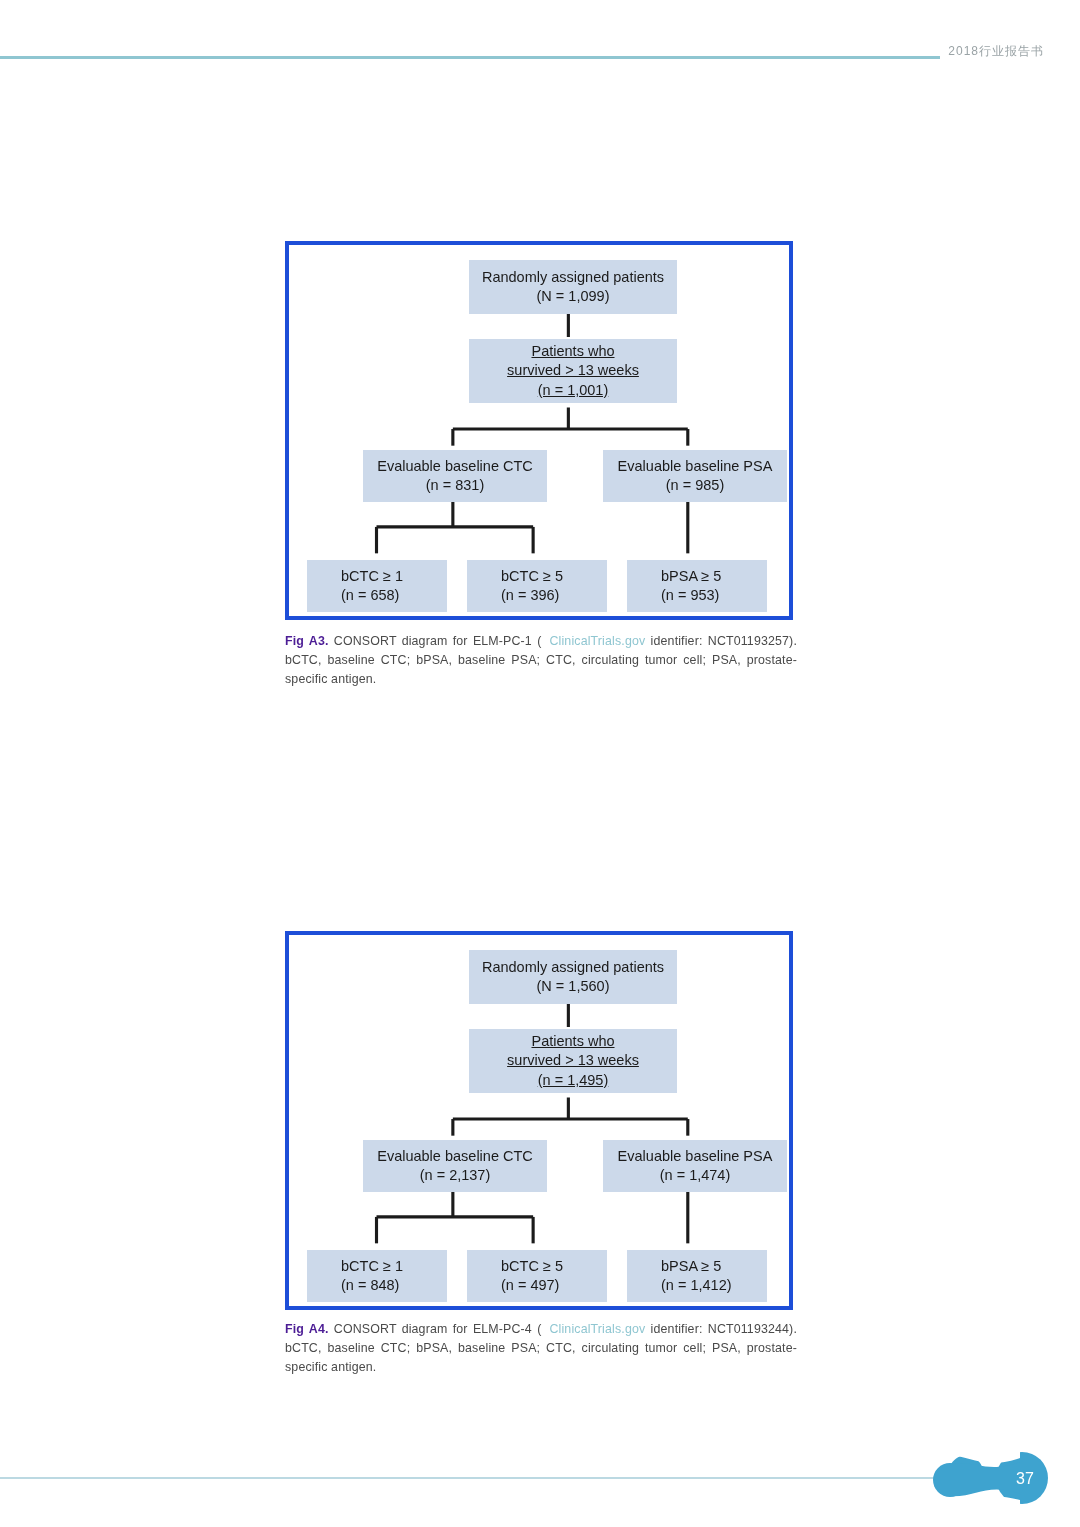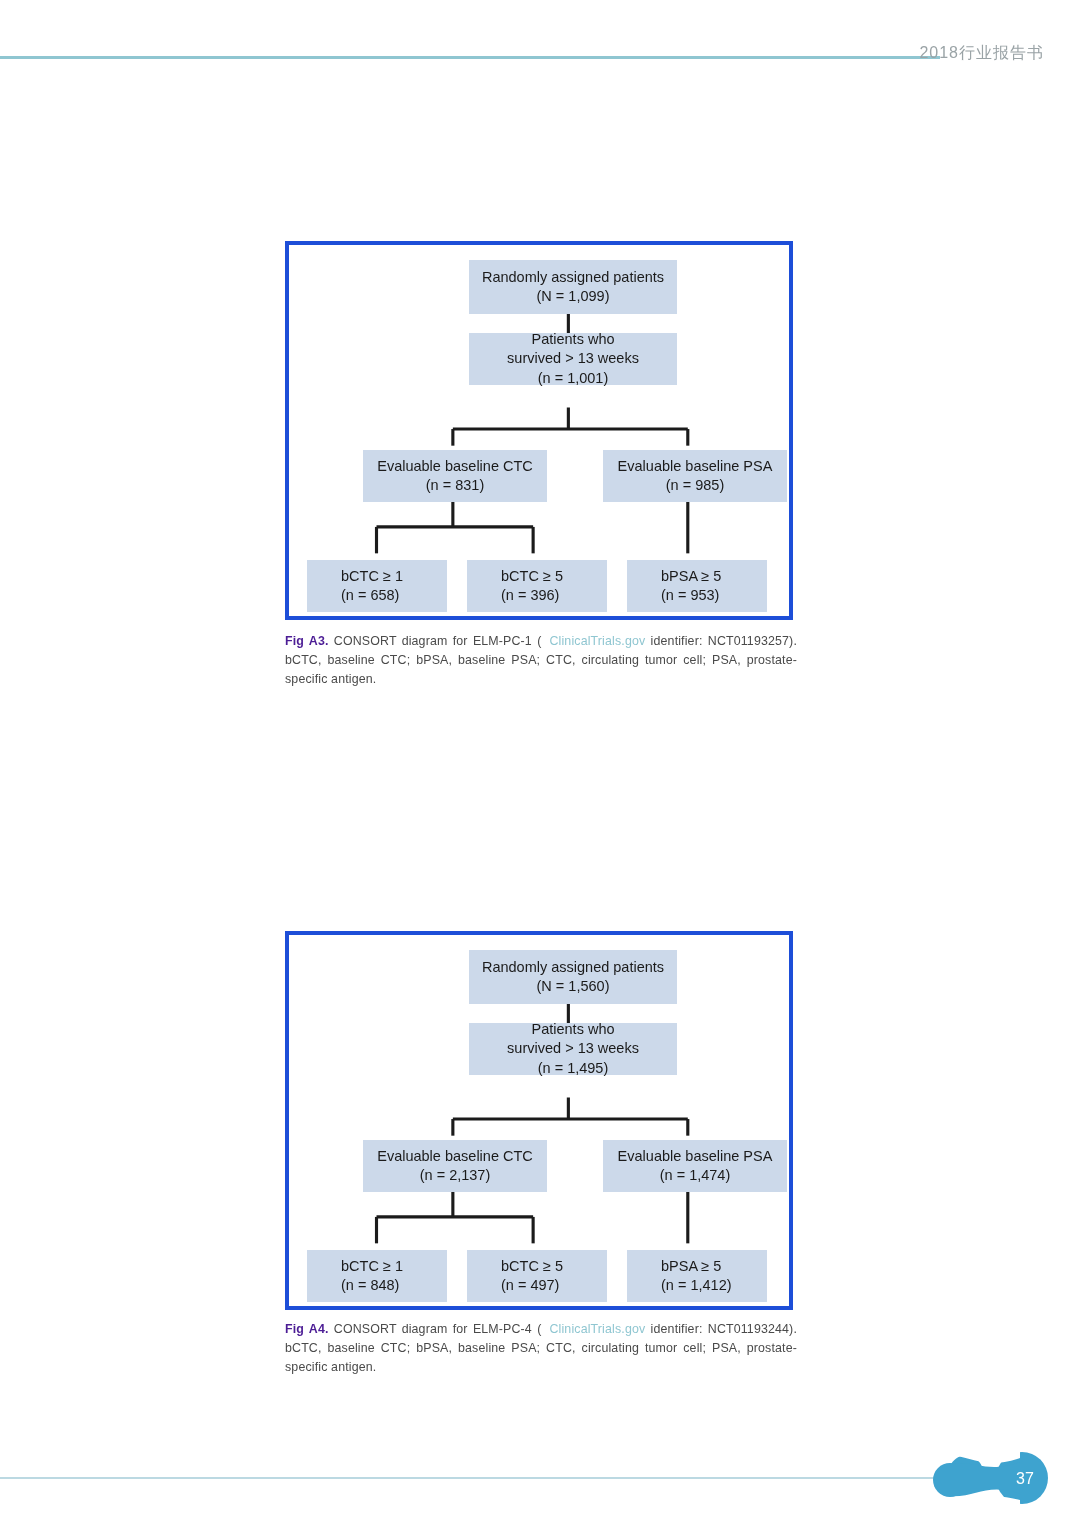--- a/index.html
+++ b/index.html
@@ -29,21 +29,21 @@
     left: 0;
     top: 56px;
     width: 940px;
     height: 3px;
     background: #8fc6d1;
   }
   .header-title {
     position: absolute;
     right: 36px;
     top: 43px;
-    font-size: 16px;
+    font-size: 12px;
     letter-spacing: 1px;
     color: #9aa3a6;
     white-space: nowrap;
   }
 
   
   .figure-block {
     position: absolute;
     left: 285px;
     width: 508px;
@@ -81,21 +81,21 @@
     line-height: 1.32;
     color: #1b1b1b;
     z-index: 2;
   }
   .node .line { display: block; white-space: nowrap; }
   .node.center { align-items: center; text-align: center; }
   .node.leftish { align-items: flex-start; text-align: right; padding-left: 34px; }
 
   
   .n-random   { left: 180px; top: 15px;  width: 208px; height: 54px; }
-  .n-survived { left: 180px; top: 88px;  width: 208px; height: 52px; }
+  .n-survived { left: 180px; top: 94px;  width: 208px; height: 64px; text-decoration: underline; }
   .n-ctc      { left: 74px;  top: 205px; width: 184px; height: 52px; }
   .n-psa      { left: 314px; top: 205px; width: 184px; height: 52px; }
   .n-b1       { left: 18px;  top: 315px; width: 140px; height: 52px; }
   .n-b5       { left: 178px; top: 315px; width: 140px; height: 52px; }
   .n-bpsa     { left: 338px; top: 315px; width: 140px; height: 52px; }
 
   
   .caption {
     position: absolute;
     left: 285px;

